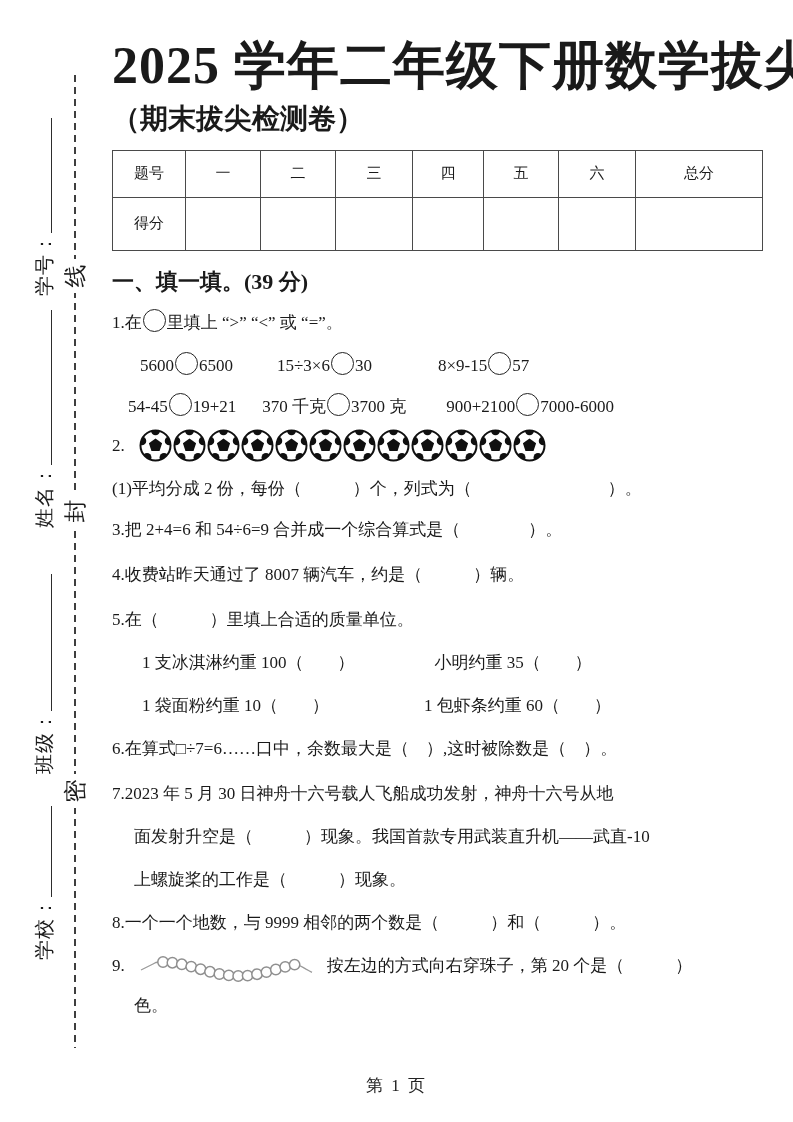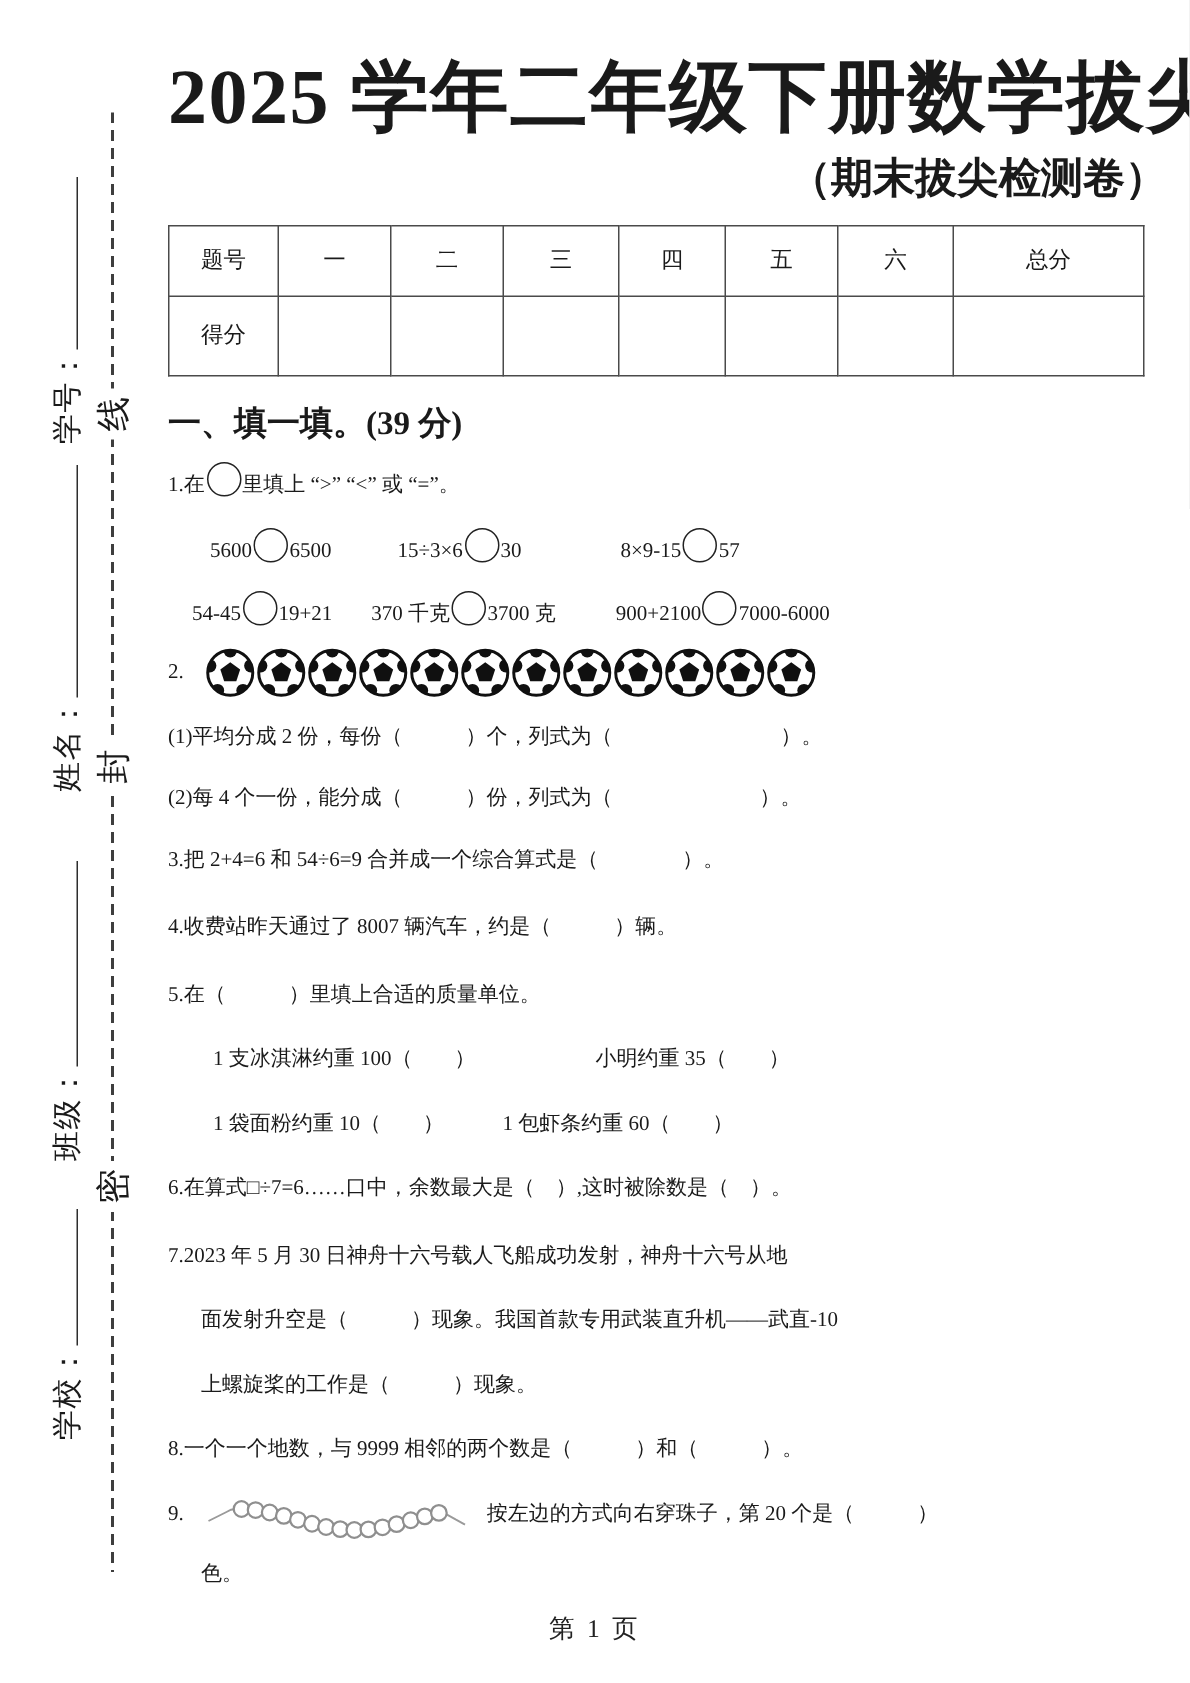--- a/index.html
+++ b/index.html
@@ -11,36 +11,36 @@
              background:repeating-linear-gradient(to bottom,#3e3e3e 0 7px,transparent 7px 12px);}
   .seal-char{position:absolute;left:58px;width:34px;height:34px;display:flex;align-items:center;justify-content:center;
              background:#fff;font-size:23px;transform:rotate(-90deg);}
   .sfield{position:absolute;height:32px;transform-origin:0 0;transform:rotate(-90deg);
           display:flex;align-items:center;font-size:20px;white-space:nowrap;letter-spacing:1px;}
   .fline{flex:1;height:15px;border-bottom:1.6px solid #2d2d2d;}
 
   
   .main{position:absolute;left:112px;top:0;width:666px;}
   .title{margin:36px 0 0;font-size:52px;line-height:1.15;text-align:center;font-weight:700;letter-spacing:1px;white-space:nowrap;}
-  .subtitle{font-size:28px;text-align:right;font-weight:700;margin-top:4px;}
+  .subtitle{font-size:28px;text-align:left;font-weight:700;margin-top:4px;}
 
   table.score{border-collapse:collapse;table-layout:fixed;width:650px;margin-top:12px;}
   .score th,.score td{border:1.5px solid #4a4a4a;font-weight:400;font-size:15px;text-align:center;padding:0;}
   .score th{height:46px;}
   .score td{height:52px;}
   .score .lbl{text-align:center;}
 
   .h2{font-size:22px;font-weight:700;margin-top:17px;line-height:28px;}
-  .line{font-size:14px;line-height:29px;margin-top:12px;white-space:nowrap;}
+  .line{font-size:17px;line-height:29px;margin-top:12px;white-space:nowrap;}
   .mt14{margin-top:14px;} .mt16{margin-top:16px;} .mt8{margin-top:8px;} .mt6{margin-top:6px;} .mt2{margin-top:2px;}
   .ind{padding-left:22px;}
   .flexline{display:flex;align-items:center;}
   .q1row1{padding-left:28px;} .q1row1 .it2{margin-left:44px;} .q1row1 .it3{margin-left:66px;}
   .q1row2{padding-left:16px;} .q1row2 .it2{margin-left:26px;text-align:center;} .q1row2 .it3{margin-left:40px;}
-  .q5l{padding-left:30px;} .q5l .it2a{margin-left:80px;} .q5l .it2b{margin-left:39px;text-align:center;}
+  .q5l{padding-left:30px;} .q5l .it2a{margin-left:80px;} .q5l .it2b{margin-left:95px;text-align:center;}
 
   .ring{display:inline-block;width:21px;height:21px;border:1.6px solid #222;border-radius:50%;
         vertical-align:-4px;margin:0 1px;background:#fff;}
 
   .ballbox{display:inline-flex;gap:1px;margin-left:14px;align-items:center;}
   .ball{display:block;}
 
   .beads{margin:0 10px 0 12px;}
 
   .footer{position:absolute;left:0;right:0;top:1074px;text-align:center;font-size:17px;letter-spacing:2px;color:#222;}
@@ -313,21 +313,20 @@
               <circle cx="20" cy="2.2" r="5.4"></circle>
               <circle cx="3.4" cy="14.4" r="5.4"></circle>
               <circle cx="36.6" cy="14.4" r="5.4"></circle>
               <circle cx="9.7" cy="34.4" r="5.4"></circle>
               <circle cx="30.3" cy="34.4" r="5.4"></circle>
             </g>
           </svg>
         </span>
     </div>
     <div class="line">(1)平均分成 2 份，每份（　　　）个，列式为（　　　　　　　　）。</div>
-    <div class="line">(2)每 4 个一份，能分成（　　　）份，列式为（　　　　　　　）。</div>
 
     <div class="line">3.把 2+4=6 和 54÷6=9 合并成一个综合算式是（　　　　）。</div>
     <div class="line mt16">4.收费站昨天通过了 8007 辆汽车，约是（　　　）辆。</div>
     <div class="line mt16">5.在（　　　）里填上合适的质量单位。</div>
     <div class="line mt14 q5l">
       <span>1 支冰淇淋约重 100（　　）</span><span class="it2a">小明约重 35（　　）</span>
     </div>
     <div class="line mt14 q5l">
       <span>1 袋面粉约重 10（　　）</span><span class="it2b">1 包虾条约重 60（　　）</span>
     </div>

